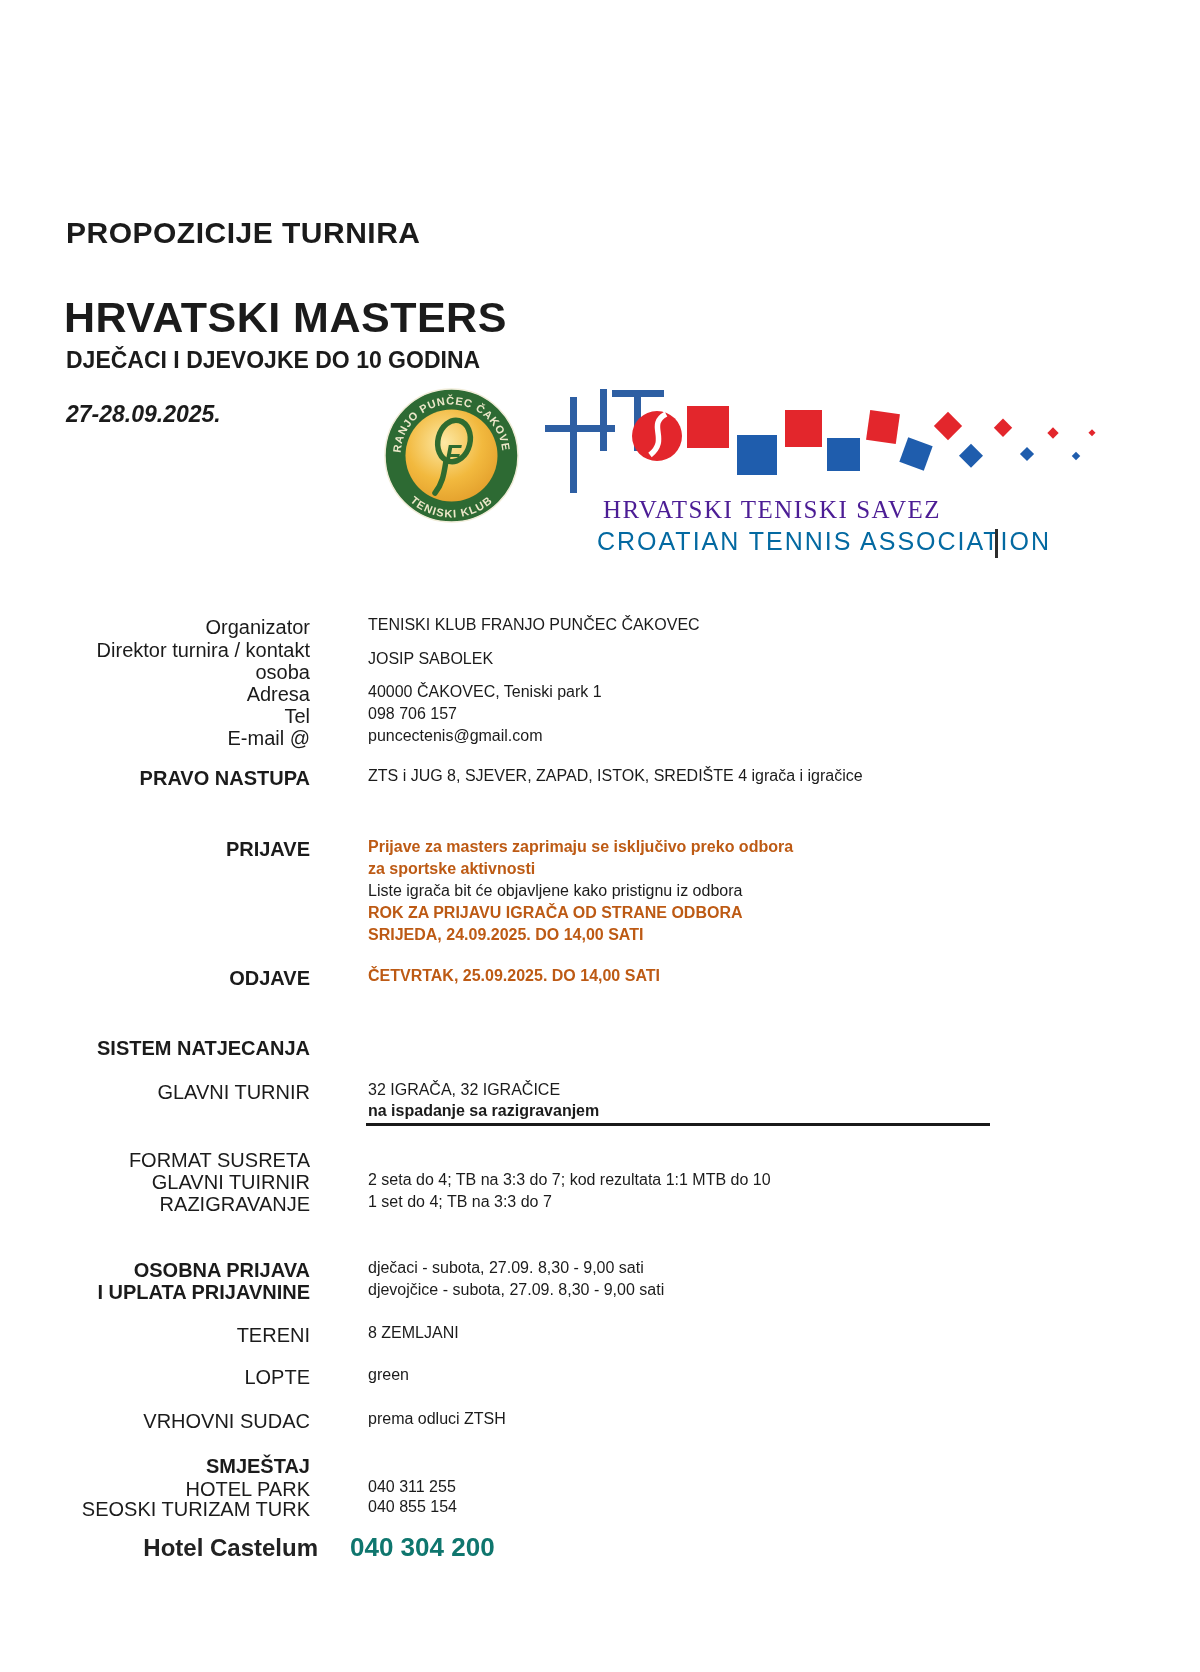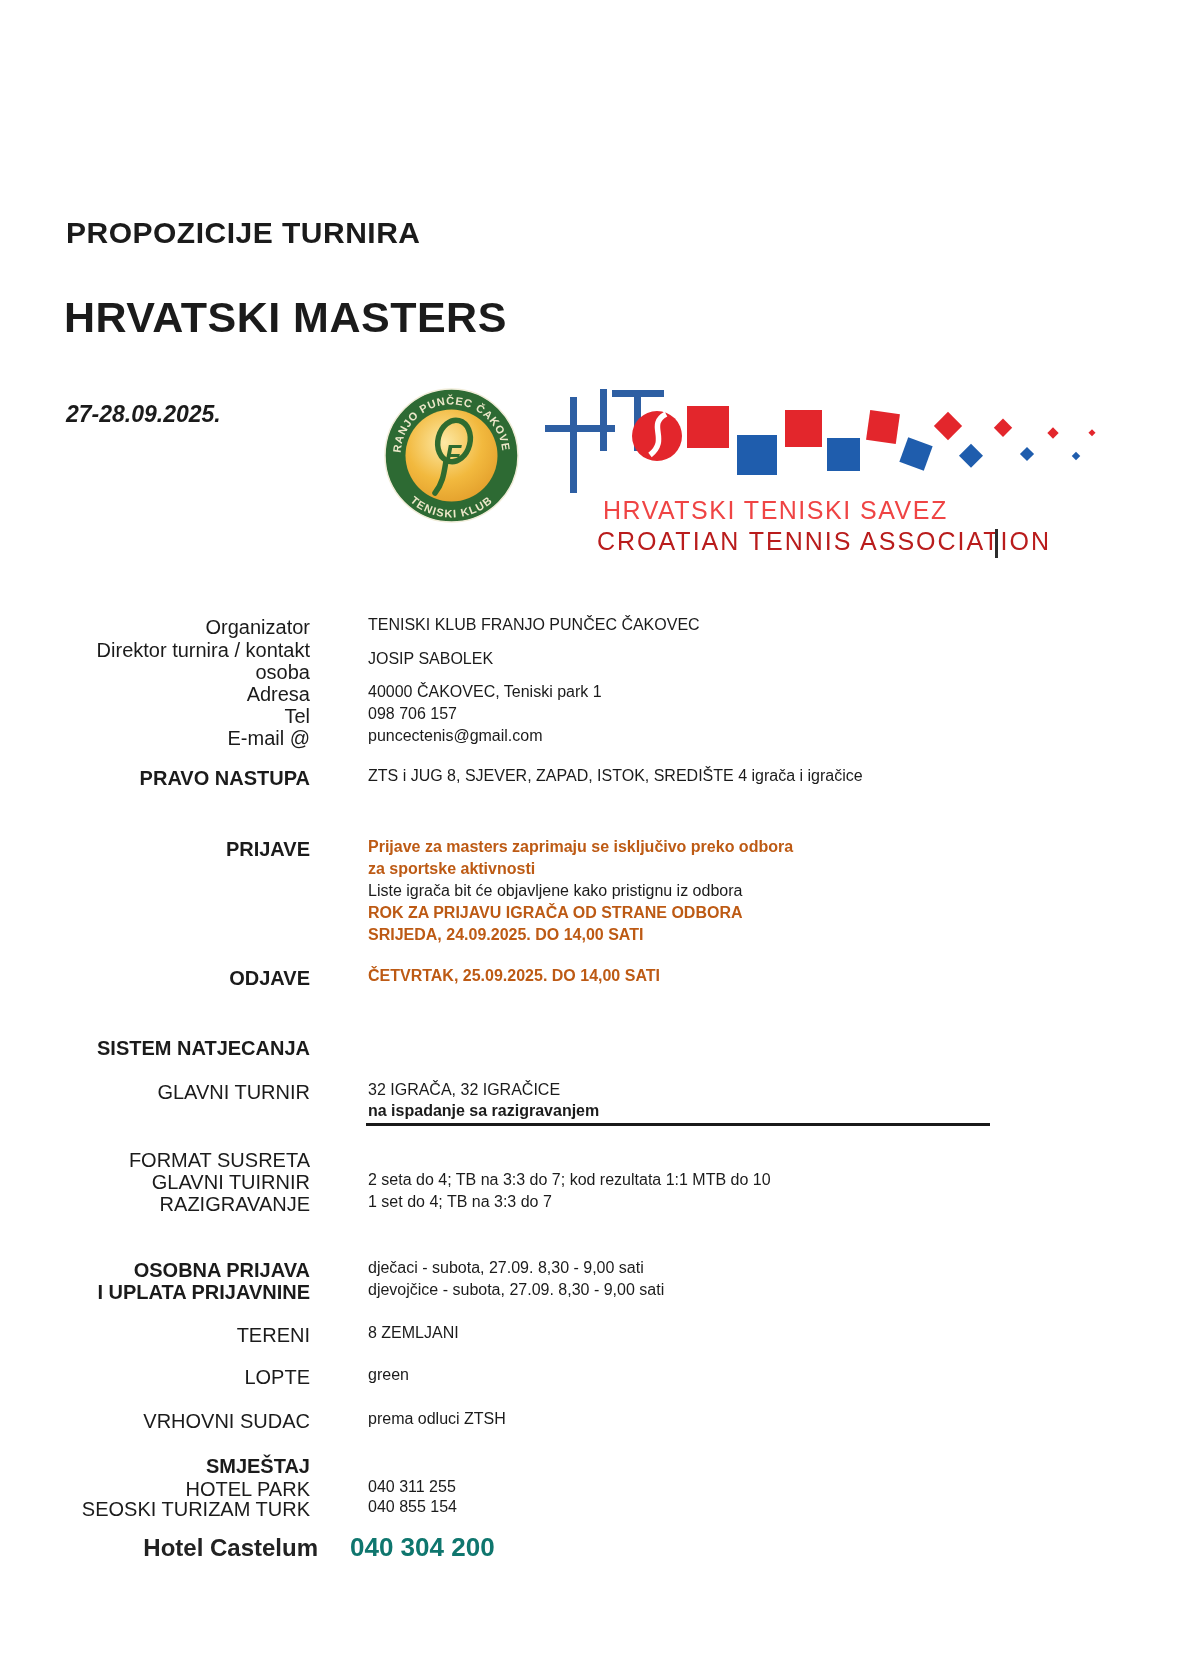--- a/index.html
+++ b/index.html
@@ -9,35 +9,36 @@
   }
   .abs{position:absolute;white-space:nowrap;}
   .kicker{left:66px;top:216px;font-size:30px;font-weight:700;letter-spacing:.5px;}
   .title{left:64px;top:293px;font-size:43px;font-weight:700;letter-spacing:.5px;}
   .subtitle{left:66px;top:347px;font-size:23px;font-weight:700;}
   .datep{left:66px;top:401px;font-size:23px;font-weight:700;font-style:italic;}
   .lbl{position:absolute;left:0;width:310px;text-align:right;font-size:20px;white-space:nowrap;}
   .val{position:absolute;left:368px;font-size:16px;white-space:nowrap;}
   .b{font-weight:700;}
   .orange{color:#bd5a14;font-weight:700;}
-  .hts-line1{left:603px;top:496px;font-size:25px;color:#ef4444;letter-spacing:1.5px;}
-  .hts-line2{left:597px;top:527px;font-size:25px;color:#b91c1c;letter-spacing:2px;}
+  .hts-line1{left:603px;top:496px;font-size:25px;color:#4c1d95;letter-spacing:1.5px;font-family:Liberation Serif, serif;}
+  .hts-line2{left:597px;top:527px;font-size:25px;color:#0369a1;letter-spacing:2px;}
   .rule{position:absolute;left:366px;top:1123px;width:624px;height:3px;background:#191919;}
   .scan-line{position:absolute;left:995px;top:529px;width:3px;height:29px;background:#2c2c2c;}
   .lbl-castelum{position:absolute;left:0;width:318px;text-align:right;top:1534px;font-size:24px;font-weight:700;color:#222;}
   .val-castelum{position:absolute;left:350px;top:1532px;font-size:26px;font-weight:700;color:#0f766e;}
   svg text{font-family:"Liberation Sans",sans-serif;}
 </style>
 </head>
 <body>
 
 <div class="doc">
 
   <div class="abs kicker">PROPOZICIJE TURNIRA</div>
   <div class="abs title">HRVATSKI MASTERS</div>
+  <div class="abs subtitle">DJEČACI I DJEVOJKE DO 10 GODINA</div>
   <div class="abs datep">27-28.09.2025.</div>
 
   <svg class="abs" style="left:383px;top:387px;" width="137" height="137" viewBox="0 0 137 137">
     <defs>
       <radialGradient id="gold" cx="42%" cy="36%" r="75%">
         <stop offset="0%" stop-color="#fde9a5"></stop>
         <stop offset="55%" stop-color="#f2b93e"></stop>
         <stop offset="100%" stop-color="#e09a28"></stop>
       </radialGradient>
       <path id="arcTop" d="M 17.5,68.5 A 51,51 0 1 1 119.5,68.5" fill="none"></path>

